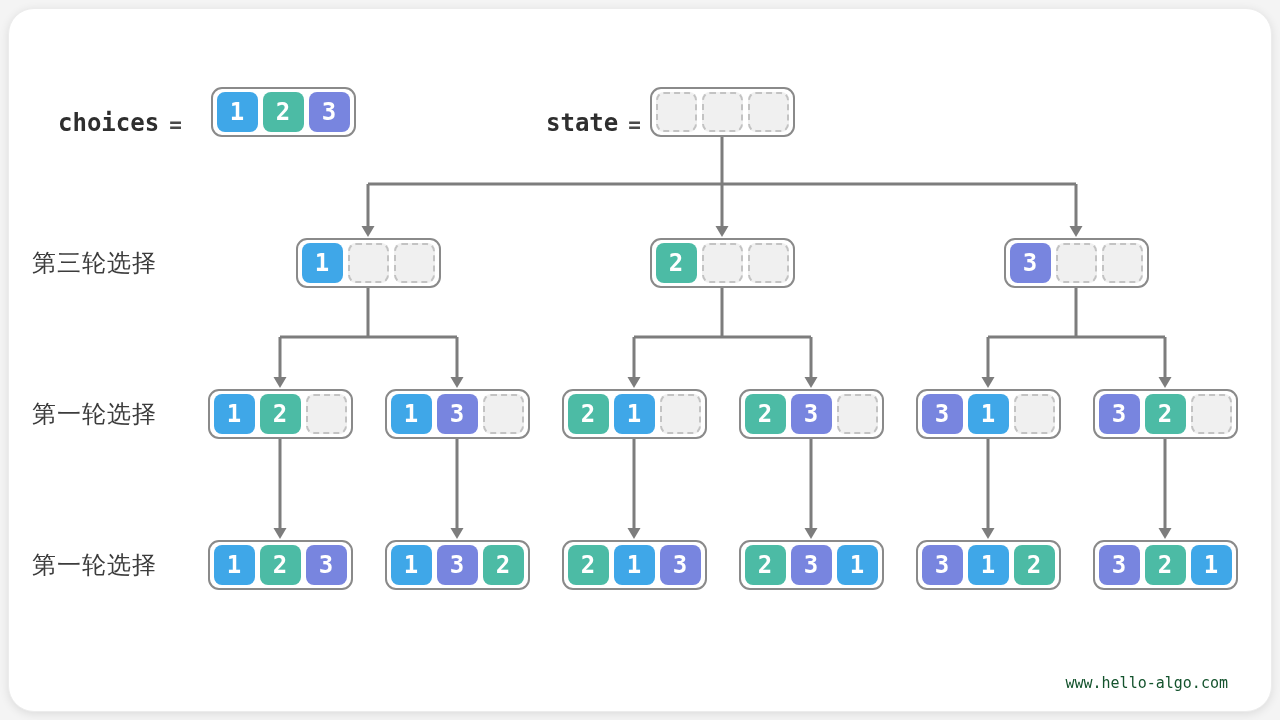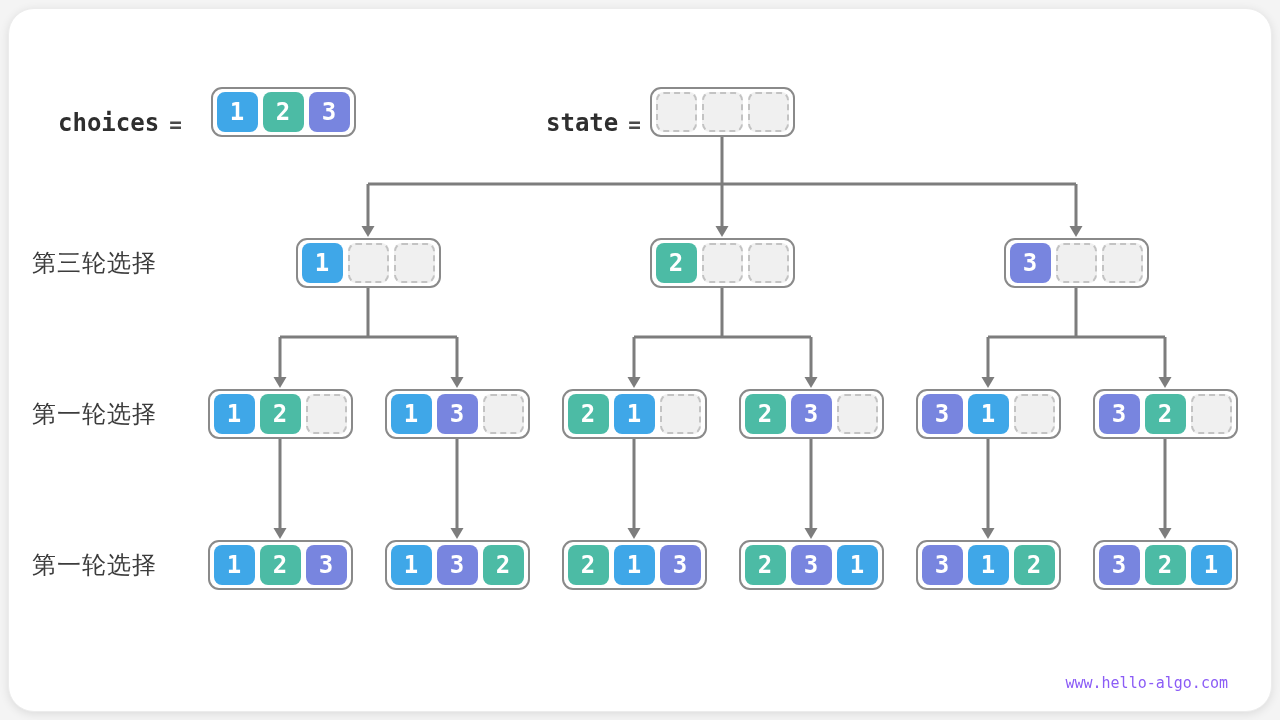--- a/index.html
+++ b/index.html
@@ -23,21 +23,21 @@
   .node { position:absolute; width:145px; height:50px; background:#ffffff;
           border:2px solid #8a8a8a; border-radius:11px;
           display:flex; align-items:center; justify-content:center; gap:5px; }
   .cell { width:41px; height:40px; border-radius:8px;
           display:flex; align-items:center; justify-content:center;
           font-family:"DejaVu Sans Mono", monospace; font-weight:700;
           font-size:24px; color:#ffffff; }
   .cell.empty { background:#f0f0f0; border:2px dashed #c3c3c3; }
 
   .footer { position:absolute; top:674px; right:52px;
-            font-family:"DejaVu Sans Mono", monospace; font-size:15px; color:#8b5cf6; }
+            font-family:"DejaVu Sans Mono", monospace; font-size:15px; color:#14532d; }
 </style>
 </head>
 <body>
 
 <div class="card"></div>
 
 <div class="expr" style="left:58px">
   <span class="kw">choices</span>
   <span class="eq">=</span>
 </div>

